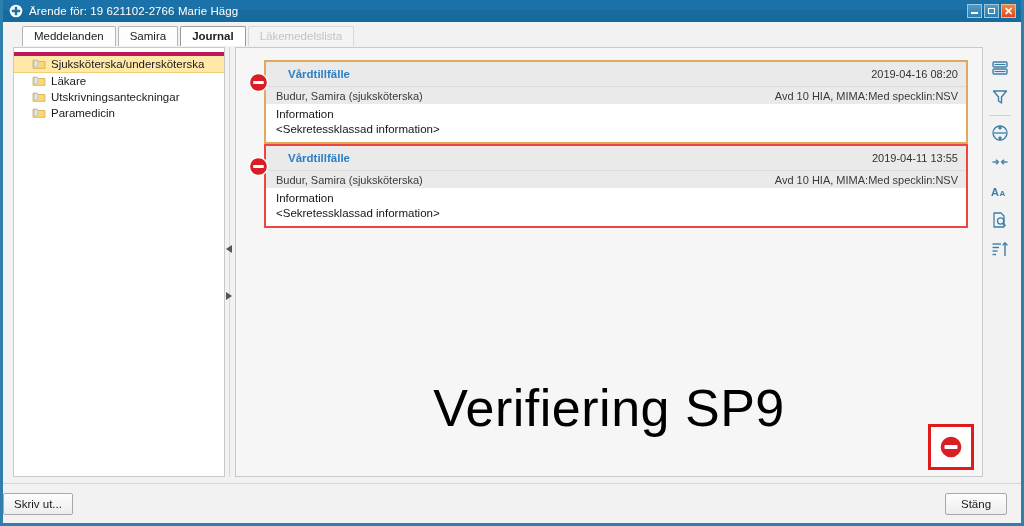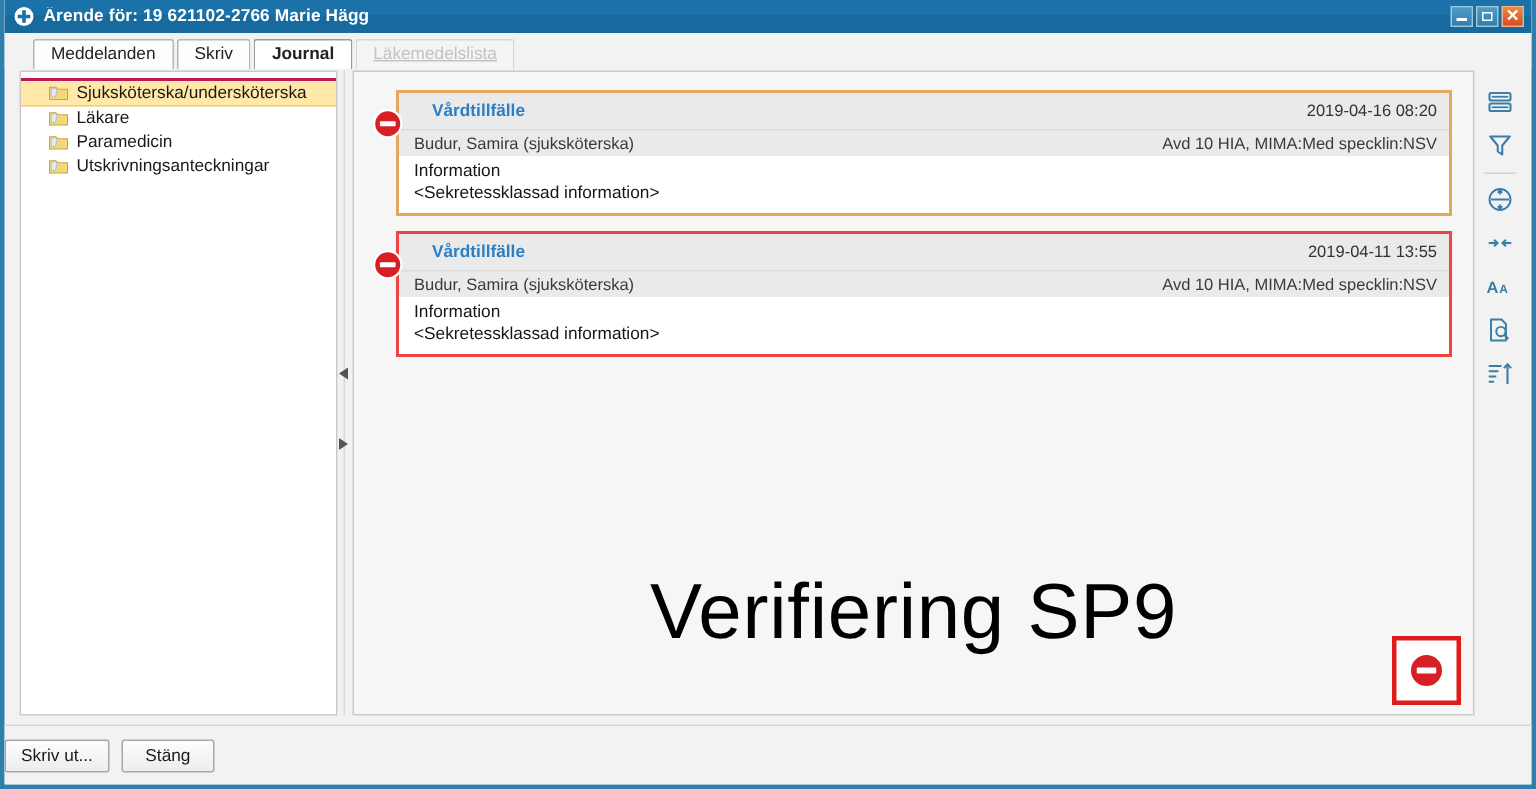--- a/index.html
+++ b/index.html
@@ -34,21 +34,21 @@
   .titlebar-icon {
     width: 14px;
     height: 14px;
     flex: 0 0 auto;
     margin-right: 6px;
     display: block;
   }
   .titlebar-text {
     color: #ffffff;
     font-size: 11.5px;
-    font-weight: bold;
+    font-weight: normal;
     letter-spacing: 0.1px;
     white-space: nowrap;
     flex: 1 1 auto;
     overflow: hidden;
   }
   .win-buttons {
     display: flex;
     align-items: center;
     gap: 2px;
     flex: 0 0 auto;
@@ -115,21 +115,20 @@
   }
   .tab.active {
     font-weight: bold;
     background: #ffffff;
     border-color: #9a9a9a;
   }
   .tab.disabled {
     color: #c3c3c3;
     background: #f4f4f4;
     border-color: #d8d8d8;
-    text-decoration: underline;
   }
 
   
   .body-area {
     position: absolute;
     left: 0;
     right: 0;
     top: 46px;
     bottom: 40px;
     display: flex;
@@ -153,21 +152,21 @@
     height: 16px;
     display: flex;
     align-items: center;
     padding-left: 18px;
     font-size: 11.5px;
     color: #1a1a1a;
     white-space: nowrap;
   }
   .tree-item.selected {
     background: #ffe8a8;
-    border-top: 2px solid #be185d;
+    border-top: 4px solid #be185d;
     border-bottom: 1px solid #f0cf77;
     height: 16px;
     text-align: center;
   }
   .folder-icon {
     width: 14px;
     height: 12px;
     flex: 0 0 auto;
     margin-right: 5px;
     display: block;
@@ -221,21 +220,21 @@
   .records {
     padding: 12px 14px 0 28px;
   }
 
   
   .record-card {
     position: relative;
     background: #fdba74;
     border: 2px solid #ef4444;
     box-sizing: border-box;
-    margin-bottom: 10px;
+    margin-bottom: 0;
   }
   .record-card.selected {
     border-color: #e0a95c;
   }
   .deny-icon {
     position: absolute;
     left: -18px;
     top: 10px;
     width: 21px;
     height: 21px;
@@ -350,21 +349,21 @@
   .footer {
     position: absolute;
     left: 0;
     right: 0;
     bottom: 0;
     height: 40px;
     background: #f2f2f2;
     border-top: 1px solid #d6d6d6;
     display: flex;
     align-items: center;
-    justify-content: flex-start;
+    justify-content: space-between;
     padding-right: 14px;
     box-sizing: border-box;
     gap: 8px;
   }
   .footer-btn {
     min-width: 62px;
     height: 22px;
     font-size: 11.5px;
     font-family: "Liberation Sans", sans-serif;
     color: #1a1a1a;
@@ -394,21 +393,21 @@
         <span class="glyph-max"></span>
       </button>
       <button class="win-btn close">
         <span class="glyph-close">✕</span>
       </button>
     </div>
   </div>
 
   <div class="tabstrip">
     <div class="tab">Meddelanden</div>
-    <div class="tab">Skriv</div>
+    <div class="tab">Samira</div>
     <div class="tab active">Journal</div>
     <div class="tab disabled">Läkemedelslista</div>
   </div>
 
   <div class="body-area">
 
     <div class="sidebar">
       <div class="tree-item selected">
         <svg class="folder-icon" viewBox="0 0 16 14">
           <path d="M1 2.5h5l1.4 1.6H15v8H1z" fill="#f7d77a" stroke="#c9a63c" stroke-width="0.8"></path>
@@ -421,28 +420,28 @@
           <path d="M1 2.5h5l1.4 1.6H15v8H1z" fill="#f7d77a" stroke="#c9a63c" stroke-width="0.8"></path>
           <path d="M2.4 3.2h3.4l1 1.3-1 5.6H2.4z" fill="#dfe9f5" stroke="#9fb6cc" stroke-width="0.6"></path>
         </svg>
         <span>Läkare</span>
       </div>
       <div class="tree-item">
         <svg class="folder-icon" viewBox="0 0 16 14">
           <path d="M1 2.5h5l1.4 1.6H15v8H1z" fill="#f7d77a" stroke="#c9a63c" stroke-width="0.8"></path>
           <path d="M2.4 3.2h3.4l1 1.3-1 5.6H2.4z" fill="#dfe9f5" stroke="#9fb6cc" stroke-width="0.6"></path>
         </svg>
-        <span>Paramedicin</span>
+        <span>Utskrivningsanteckningar</span>
       </div>
       <div class="tree-item">
         <svg class="folder-icon" viewBox="0 0 16 14">
           <path d="M1 2.5h5l1.4 1.6H15v8H1z" fill="#f7d77a" stroke="#c9a63c" stroke-width="0.8"></path>
           <path d="M2.4 3.2h3.4l1 1.3-1 5.6H2.4z" fill="#dfe9f5" stroke="#9fb6cc" stroke-width="0.6"></path>
         </svg>
-        <span>Utskrivningsanteckningar</span>
+        <span>Paramedicin</span>
       </div>
     </div>
 
     <div class="splitter">
       <div class="splitter-line"></div>
       <div class="splitter-arrow left"></div>
       <div class="splitter-arrow right"></div>
     </div>
 
     <div class="content-wrap">

